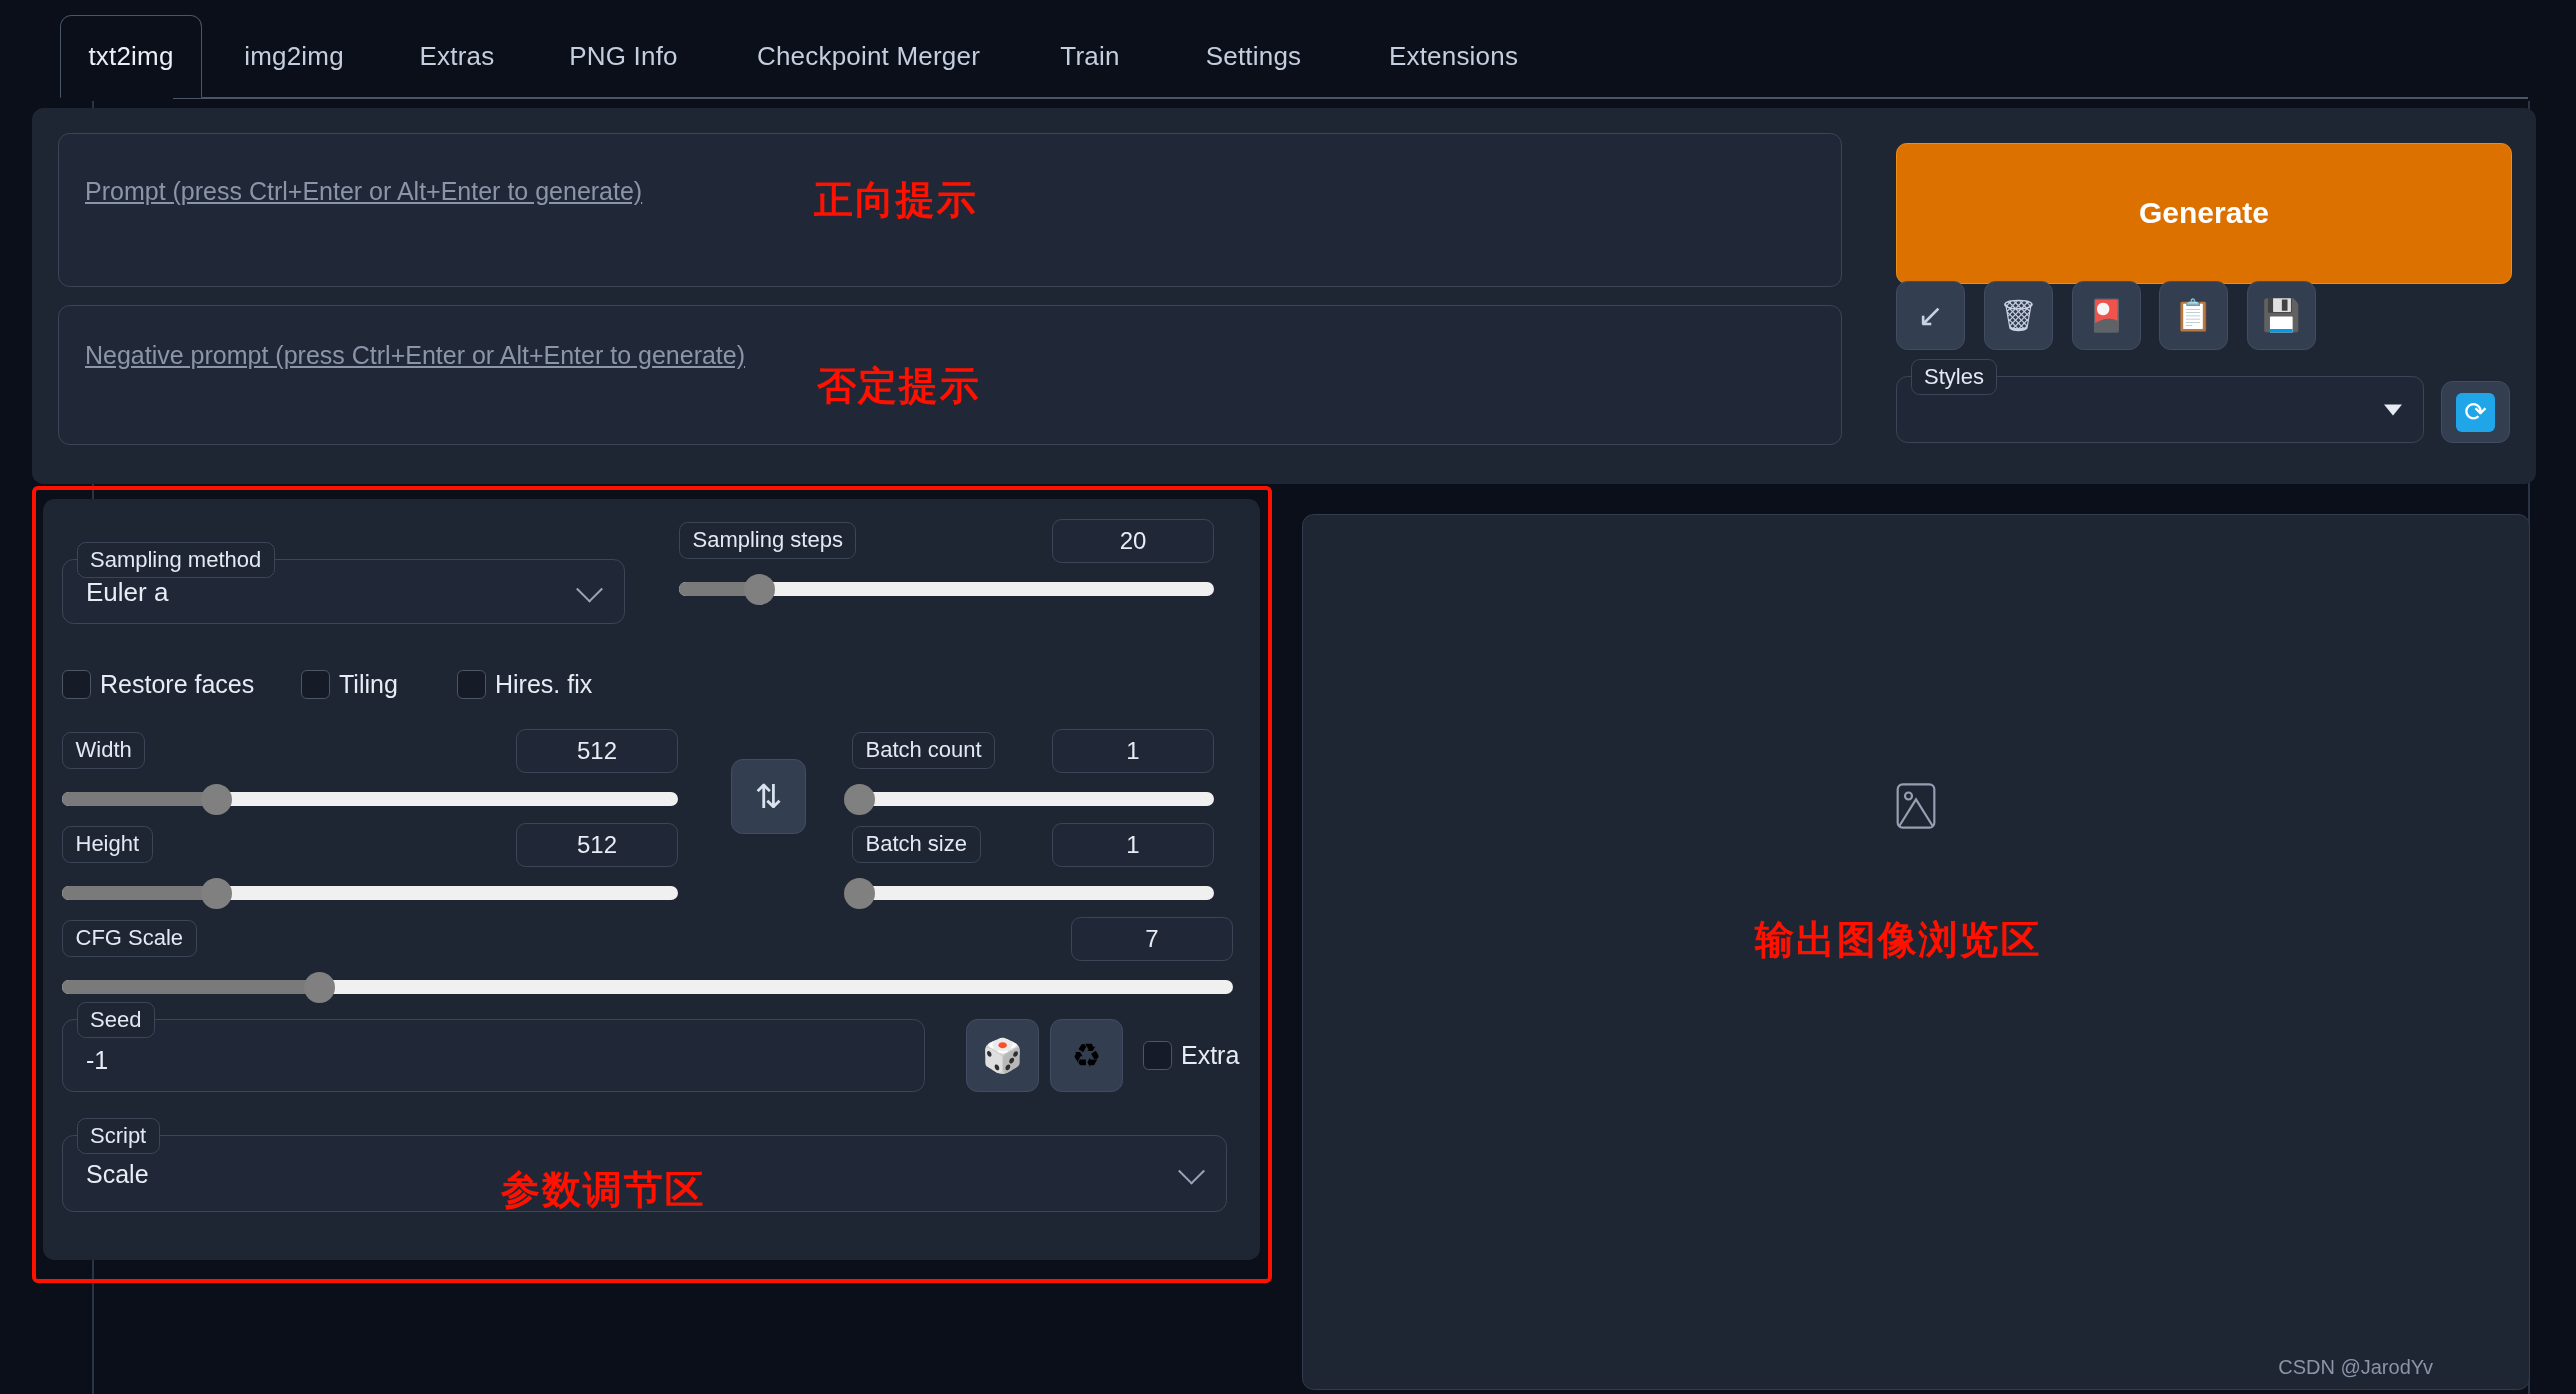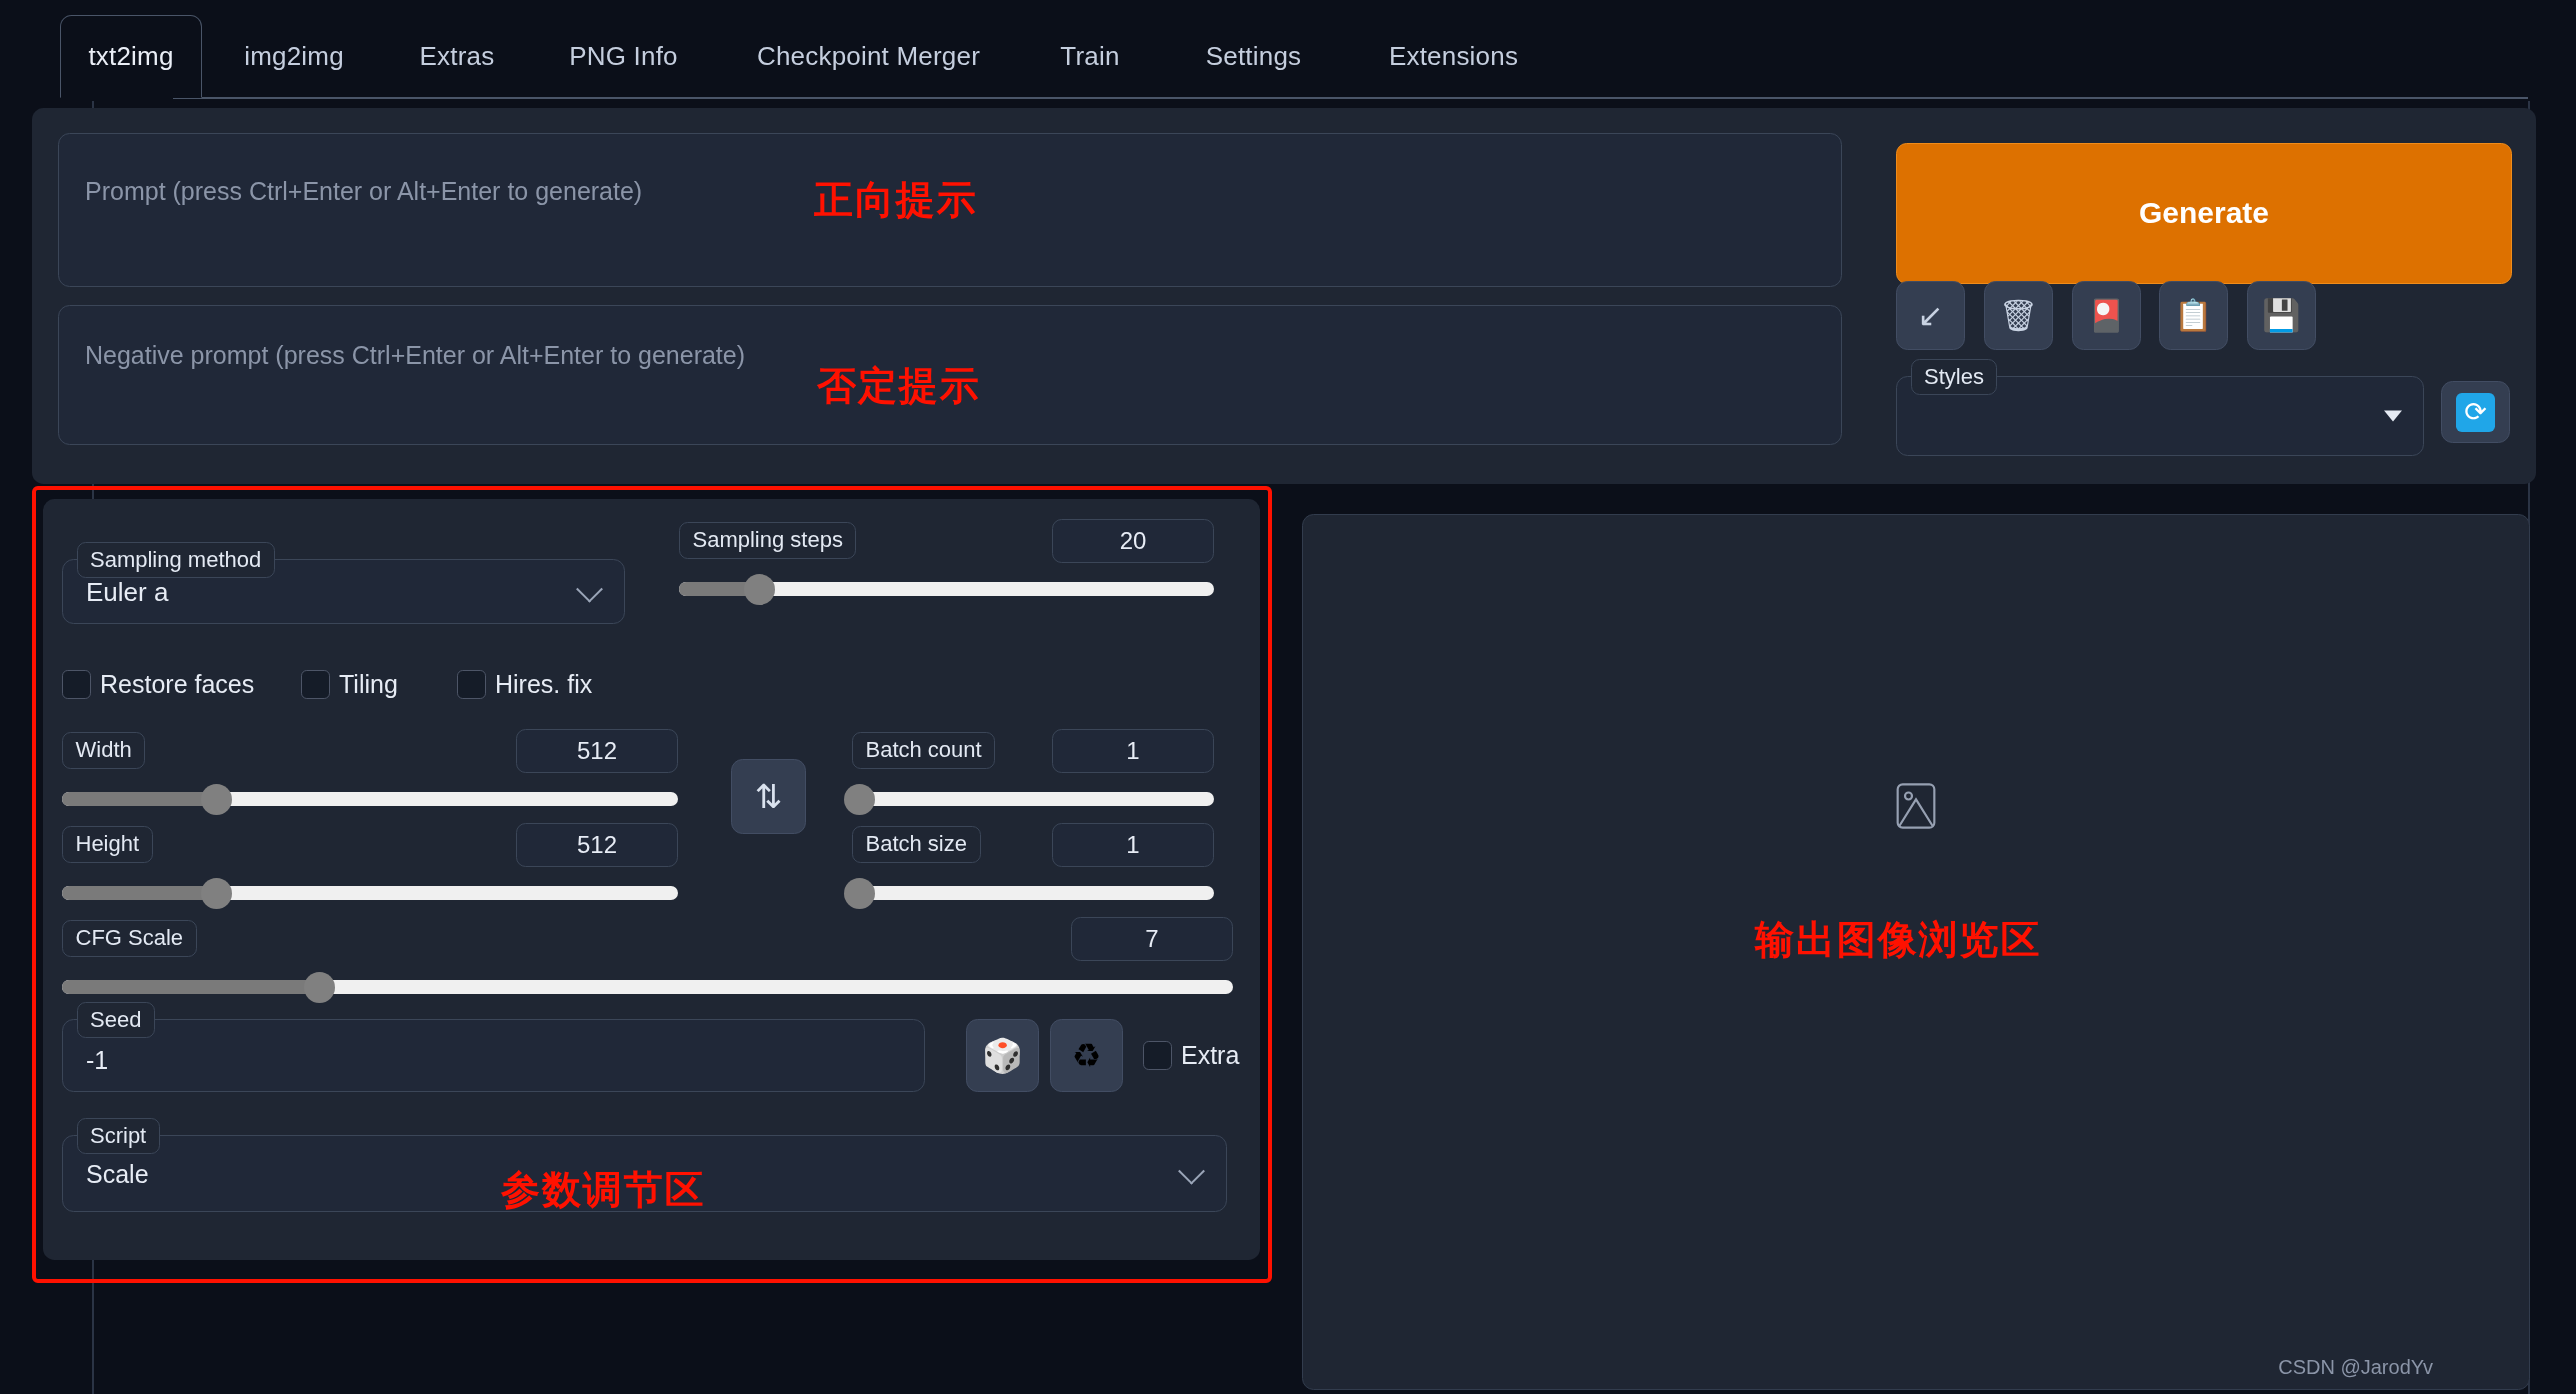--- a/index.html
+++ b/index.html
@@ -76,20 +76,21 @@
     border: 1px solid #3b4658;
     border-radius: 11.6px;
   }
   #prompt-positive { left: 26px; top: 25px; width: 1784px; height: 154px; }
   #prompt-negative { left: 26px; top: 197px; width: 1784px; height: 140px; }
   .prompt-placeholder {
     position: absolute; left: 26px; top: 50%;
     transform: translateY(-50%);
     color: #8b95a8; font-size: 25px;
     white-space: nowrap;
+    text-decoration: underline;
   }
   #prompt-positive .prompt-placeholder { top: 43px; transform: none; }
   #prompt-negative .prompt-placeholder { top: 35px; transform: none; }
 
   
   .anno {
     position: absolute;
     color: #ff1100;
     font-size: 39px;
     font-weight: 700;
@@ -124,21 +125,21 @@
     border-radius: 11.6px;
     display: flex; align-items: center; justify-content: center;
     font-size: 31px; color: #c8d2e2;
     cursor: pointer;
   }
 
   
   .styles-field {
     position: absolute;
     left: 1896px; top: 376px;
-    width: 528px; height: 80px;
+    width: 528px; height: 67px;
     background: #202838;
     border: 1px solid #3b4658;
     border-radius: 11.6px;
     cursor: pointer;
   }
   .field-label {
     position: absolute;
     left: 13.5px; top: -18.3px;
     background: #1f2633;
     border: 1px solid #3b4658;

